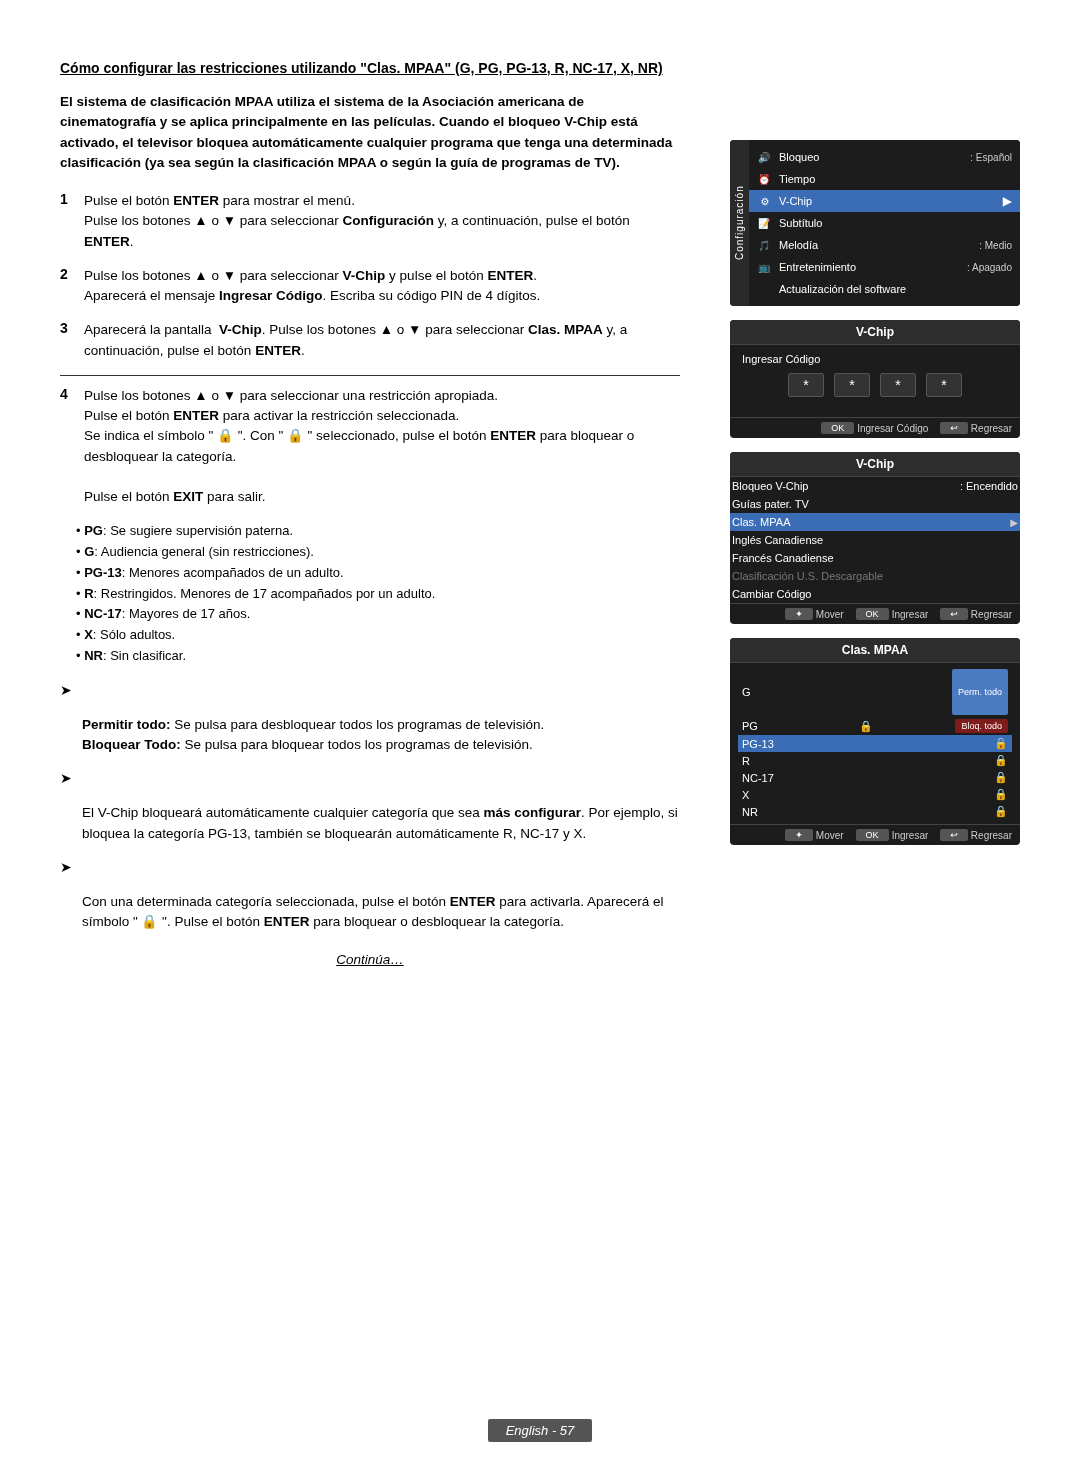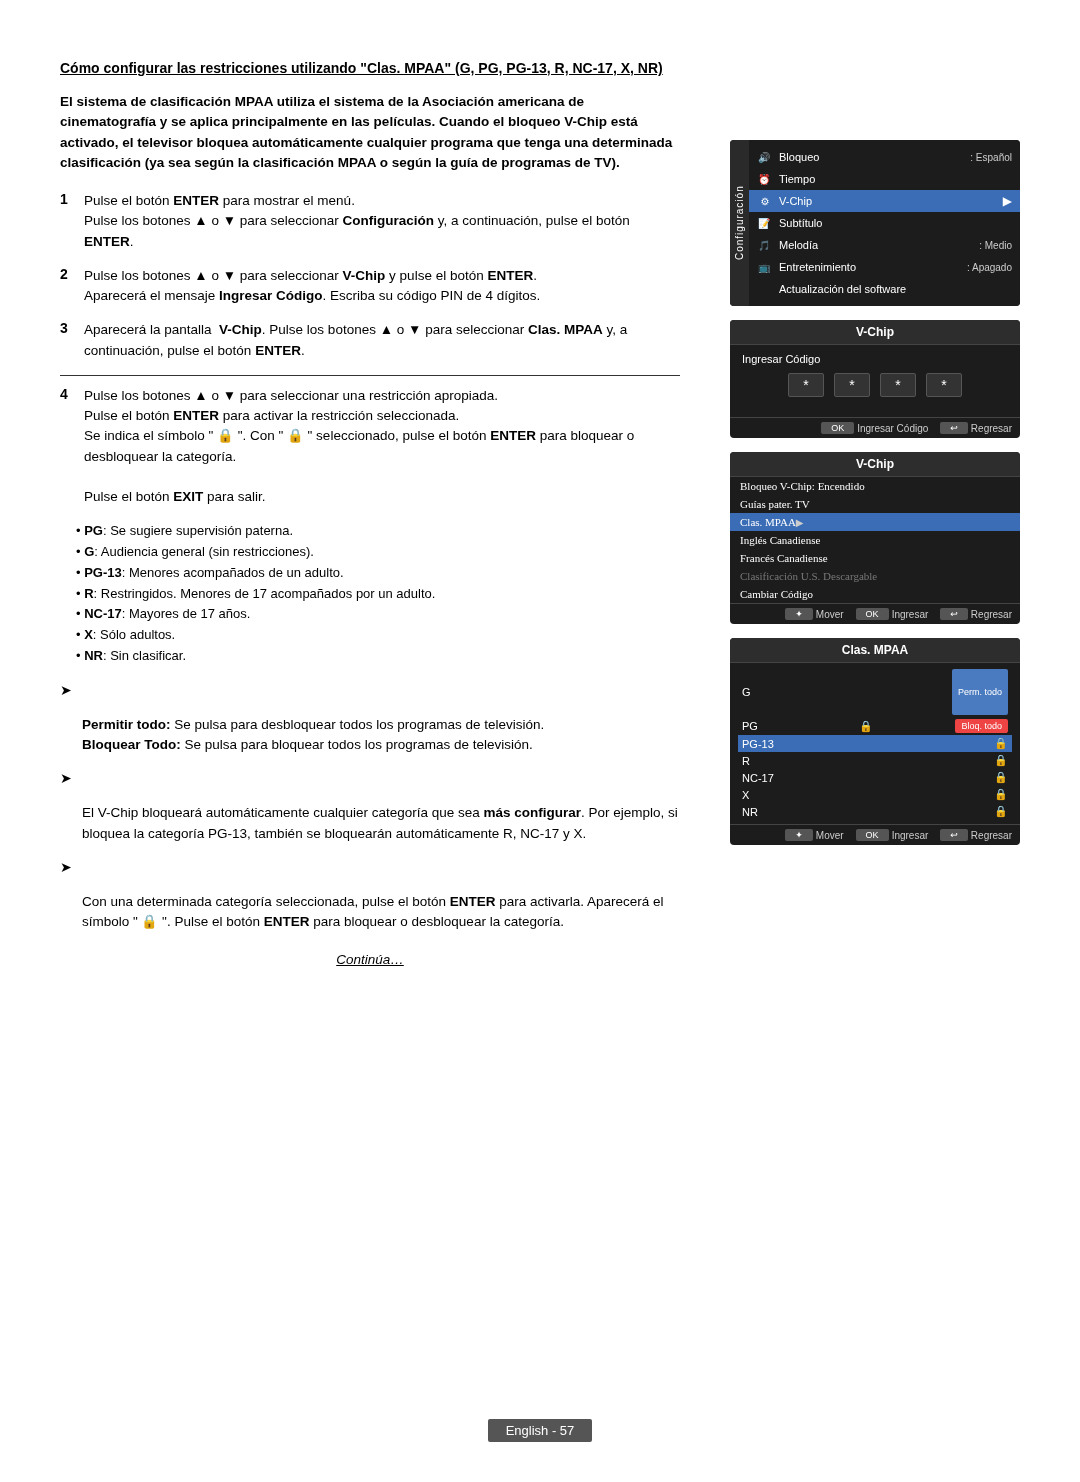--- a/index.html
+++ b/index.html
@@ -96,20 +96,21 @@
       font-style: italic;
       margin-top: 20px;
       font-size: 13.5px;
     }
     .footer-bar {
       position: absolute;
       bottom: 40px;
       left: 0;
       right: 0;
       text-align: center;
+      font-style: italic;
     }
     .footer-badge {
       display: inline-block;
       background: #555;
       color: #fff;
       padding: 4px 18px;
       font-size: 13px;
       border-radius: 2px;
     }
 
@@ -241,23 +242,22 @@
       text-align: center;
       padding: 5px;
       background: #2d2d2d;
       font-size: 12px;
       font-weight: bold;
       border-bottom: 1px solid #444;
     }
     .vchip-menu-item {
       display: flex;
       align-items: center;
-      padding: 3px 10px;
-      justify-content: flex-start;
-      font-family: Liberation Serif, serif;
+      padding: 3px 2px;
+      justify-content: space-between;
     }
     .vchip-menu-item.active {
       background: #3a6db5;
     }
     .vchip-menu-item .arrow-r {
       font-size: 10px;
       color: #ccc;
     }
     .vchip-menu-footer {
       border-top: 1px solid #444;
@@ -308,21 +308,21 @@
       color: #aaa;
     }
     .mpaa-row .btn-permitir {
       background: #4a7abf;
       color: #fff;
       font-size: 9px;
       padding: 18px 6px;
       border-radius: 2px;
     }
     .mpaa-row .btn-bloquear {
-      background: #ef4444;
+      background: #7f1d1d;
       color: #fff;
       font-size: 9px;
       padding: 2px 6px;
       border-radius: 2px;
     }
     .mpaa-footer {
       border-top: 1px solid #444;
       padding: 4px 8px;
       display: flex;
       justify-content: flex-end;

